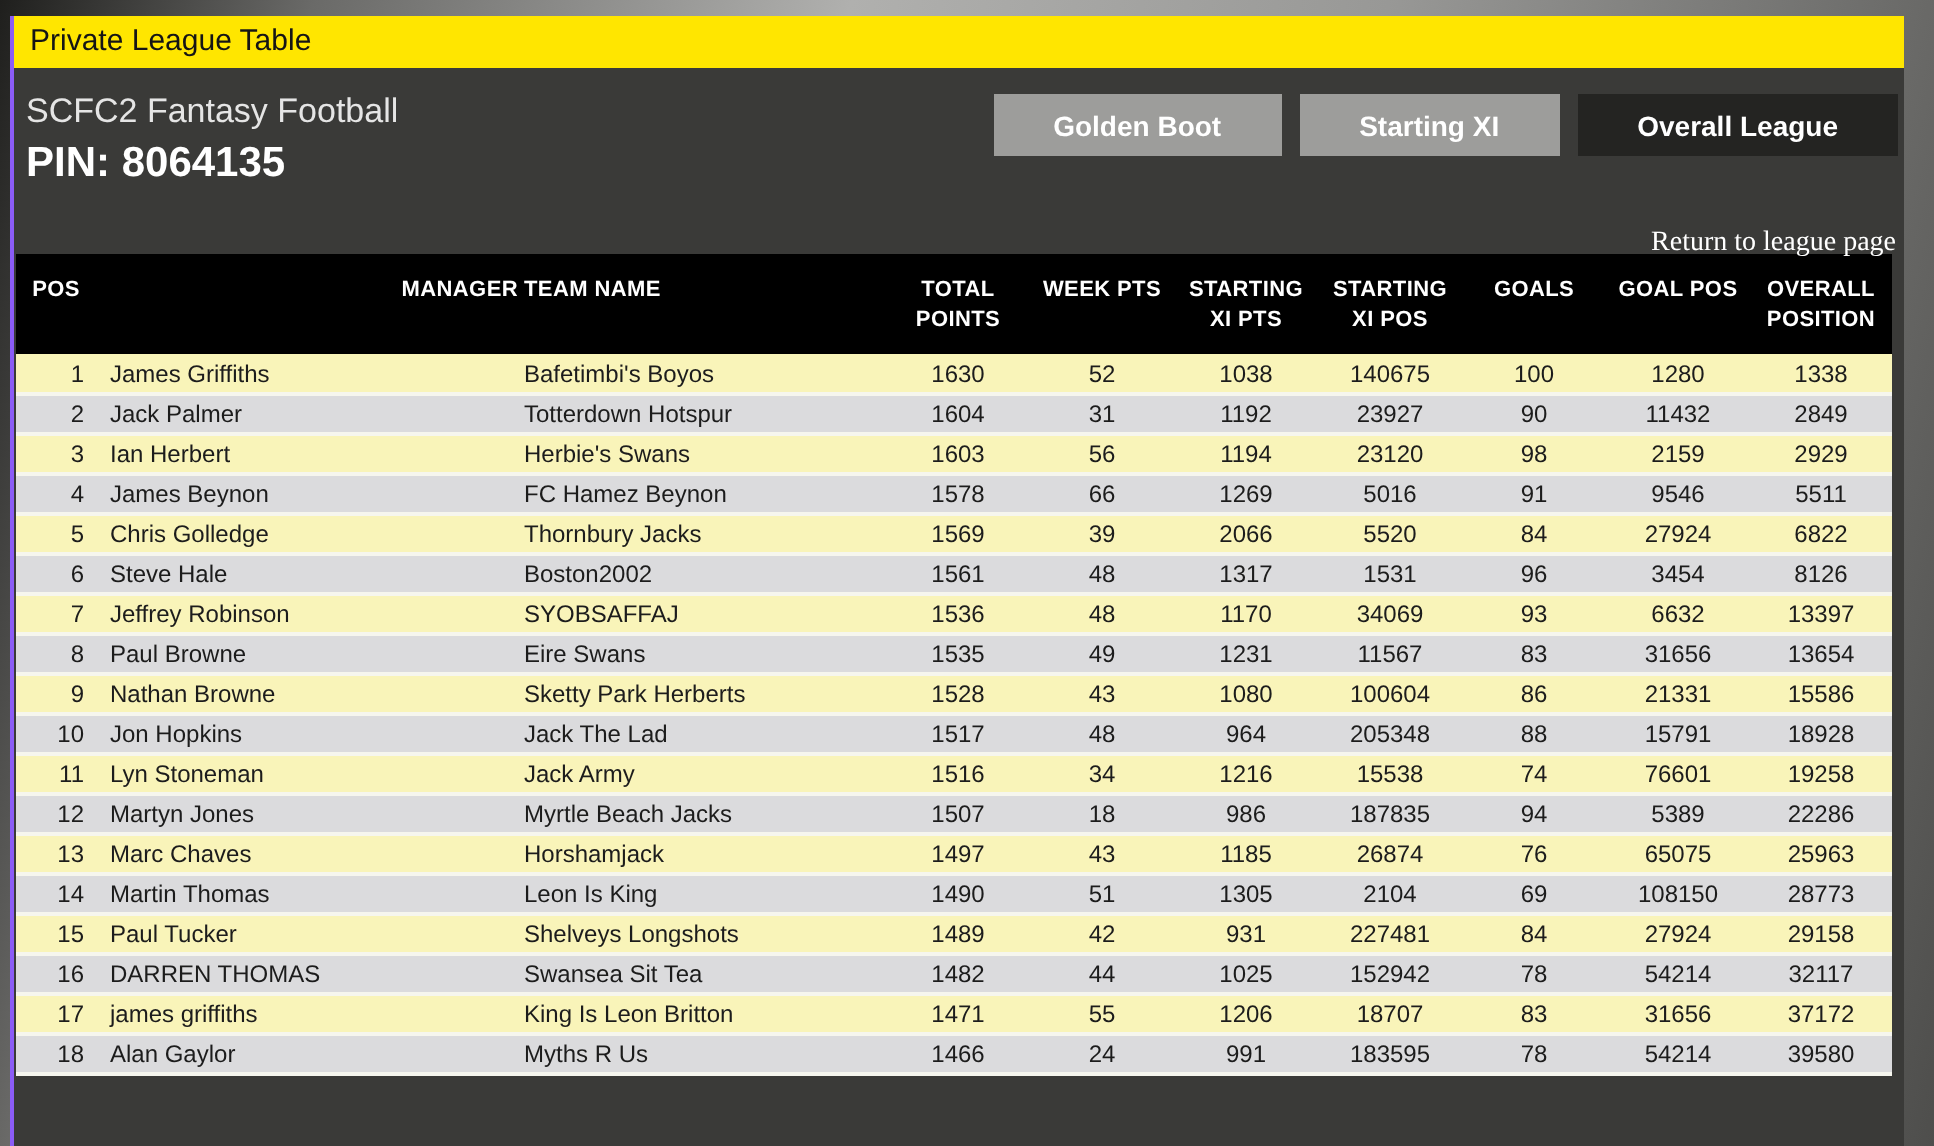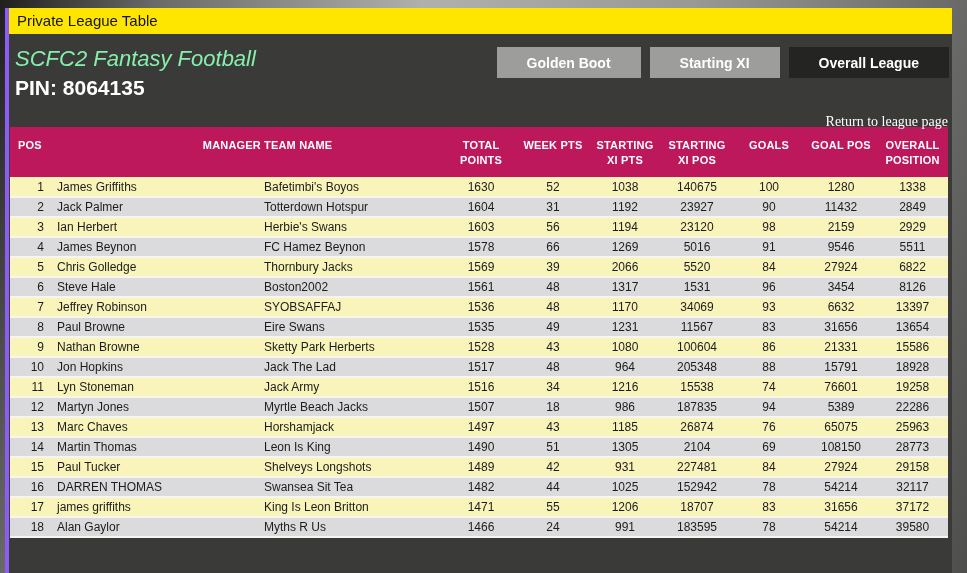--- a/index.html
+++ b/index.html
@@ -4,47 +4,47 @@
 <style>
   * { box-sizing: border-box; }
   html, body { margin: 0; padding: 0; }
   body {
     width: 967px; height: 573px; overflow: hidden; position: relative;
     font-family: "Liberation Sans", sans-serif;
     background: linear-gradient(105deg, #1f1f1d 0%, #6a6a68 14%, #b0b0ae 38%, #989896 62%, #4e4e4c 100%);
   }
   .panel {
     position: absolute; left: 5px; top: 8px; width: 947px; height: 565px;
-    background: #3a3a38; border-left: 4px solid #8b5cf6;
+    background: #3a3a38; border-left: 2px solid #8b5cf6;
   }
   .titlebar {
     height: 26px; background: #ffe600; color: #151515;
     font-size: 15px; line-height: 26px; padding-left: 8px;
   }
   .league-header { position: relative; height: 93px; }
-  .league-title { color: #86efac; font-size: 22px; padding: 12px 0 0 6px; font-style: italic; }
+  .league-title { color: #e5e5e5; font-size: 17px; padding: 12px 0 0 6px; }
   .league-pin { color: #ffffff; font-size: 21px; font-weight: bold; padding: 4px 0 0 6px; }
   .nav-buttons { position: absolute; top: 13px; right: 3px; display: flex; gap: 9px; }
   .nav-btn {
     background: #9d9d9b; color: #ffffff; font-family: "Liberation Sans", sans-serif;
     font-weight: bold; font-size: 14px; border: none; height: 31px;
     min-width: 116px; padding: 0 30px; cursor: pointer;
   }
   .nav-btn.active { background: #242422; }
   .return-link {
     position: absolute; top: 80px; right: 4px; color: #ffffff;
     font-family: "Liberation Serif", serif; font-size: 14px;
     text-decoration: none; cursor: pointer;
   }
   table.league-table {
     border-collapse: collapse; table-layout: fixed;
     margin-left: 1px; width: 938px;
   }
   thead th {
-    background: #be185d; color: #ffffff; font-size: 11px; font-weight: bold;
+    background: #000000; color: #ffffff; font-size: 11px; font-weight: bold;
     vertical-align: top; padding-top: 11px; line-height: 15px; height: 50px;
     text-align: center; letter-spacing: 0.2px;
   }
   th.col-pos { width: 40px; }
   th.col-manager { width: 212px; text-align: right; padding-left: 33px; }
   th.col-team { width: 183px; text-align: left; padding-left: 2px; }
   th.col-num { width: 72px; }
   th.col-num-last { width: 71px; }
   tbody tr { border-bottom: 2px solid #f6f6ee; }
   tbody tr.odd  { background: #f9f4b9; }

